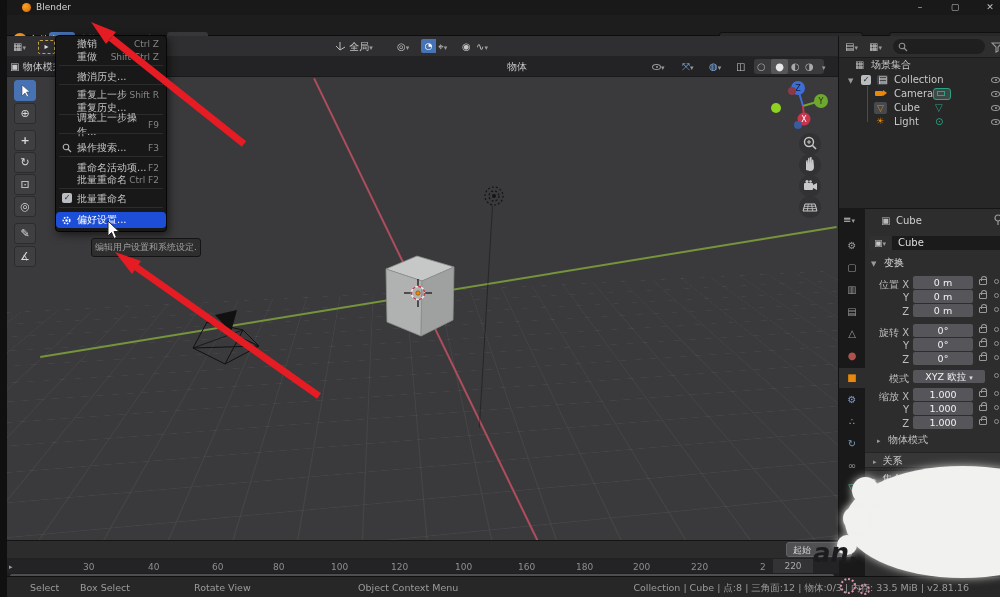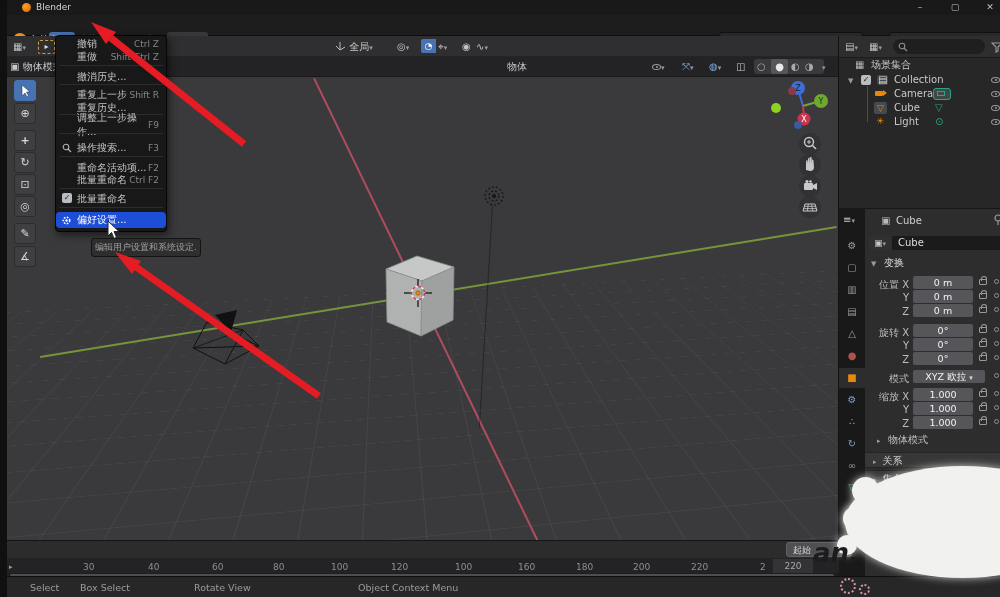--- a/index.html
+++ b/index.html
@@ -520,20 +520,21 @@
 
   <div id="statusbar" class="a">
 
     <span class="a sb-txt" style="left:23px; top:0;">Select</span>
 
     <span class="a sb-txt" style="left:73px; top:0;">Box Select</span>
 
     <span class="a sb-txt" style="left:187px; top:0;">Rotate View</span>
 
     <span class="a sb-txt" style="left:351px; top:0;">Object Context Menu</span>
+    <span class="a sb-txt" style="right:38px; top:0;">Collection | Cube | 点:8 | 三角面:12 | 物体:0/3 | 内存: 33.5 MiB | v2.81.16</span>
   </div>
 
   <div class="a wm blob" style="left:838px; top:466px; width:235px; height:112px;"></div>
   <div class="a wm blob" style="left:845px; top:477px; width:27px; height:27px;"></div>
   <div class="a wm blob" style="left:836px; top:507px; width:23px; height:23px;"></div>
   <div class="a wm blob" style="left:830px; top:535px; width:20px; height:20px;"></div>
   <div class="a wm" style="left:806px; top:540px; color:#1c1c1e; font-size:26px; font-weight:bold; font-style:italic; line-height:1; z-index:55;">an.</div>
   <div class="a wm pinkdot" style="left:833px; top:578px; width:16px; height:16px; z-index:55;"></div>
   <div class="a wm pinkdot" style="left:852px; top:584px; width:11px; height:11px; z-index:55;"></div>
 

